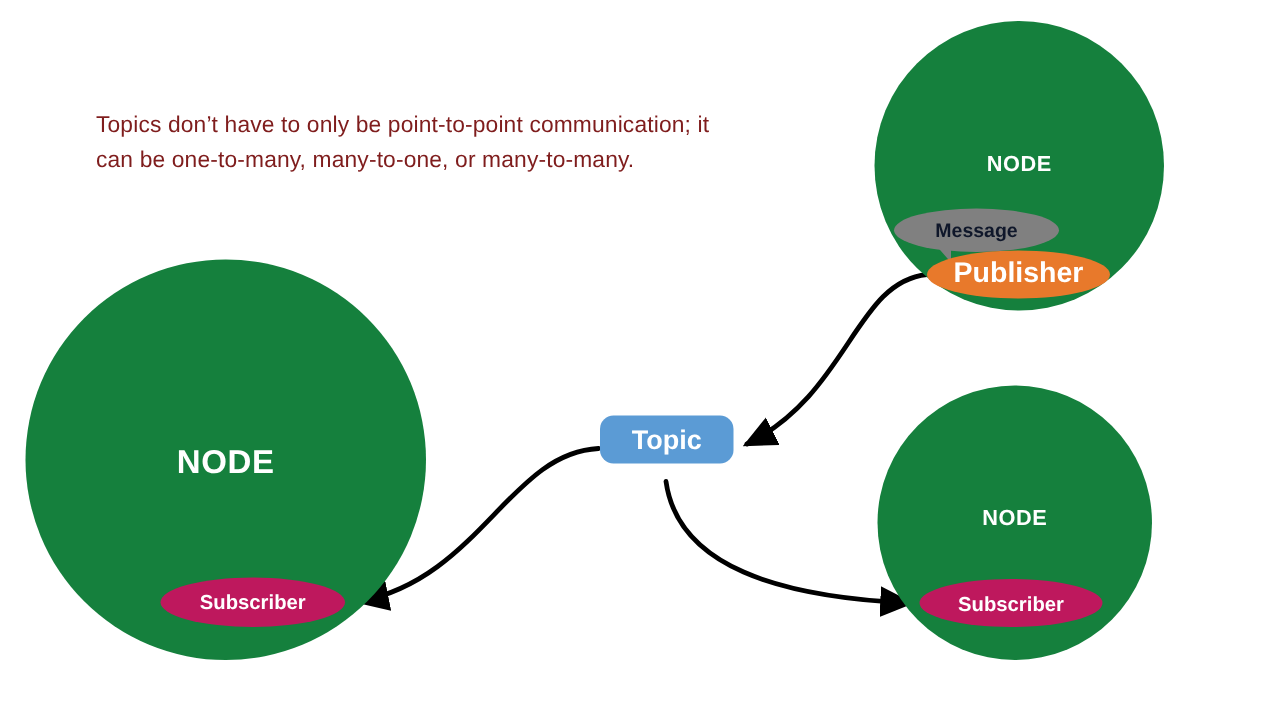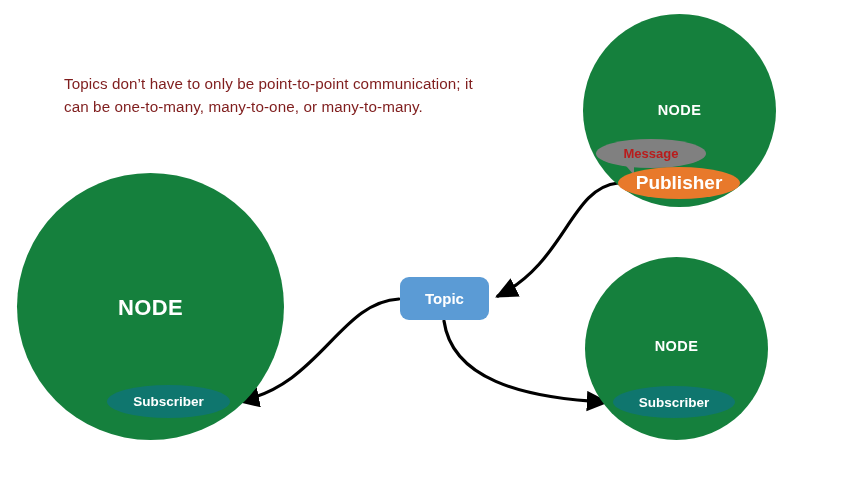--- a/index.html
+++ b/index.html
@@ -89,21 +89,21 @@
   .pill {
     position: absolute;
     border-radius: 50%;
     display: flex;
     align-items: center;
     justify-content: center;
     color: #ffffff;
     font-weight: bold;
     white-space: nowrap;
   }
-  .pill.green { background: #0f766e; }
+  .pill.green { background: #be185d; }
   .pill.orange { background: #E8792B; }
 
   #sub-left {
     left: 107px;
     top: 385px;
     width: 123px;
     height: 33px;
     font-size: 13.5px;
   }
   #sub-right {
@@ -150,41 +150,41 @@
   }
   #message-bubble .bubble-text {
     position: absolute;
     left: 0;
     top: 0;
     width: 110px;
     height: 29px;
     display: flex;
     align-items: center;
     justify-content: center;
-    color: #b91c1c;
+    color: #0f172a;
     font-weight: bold;
     font-size: 13px;
     white-space: nowrap;
   }
 
   
   #topic-box {
     position: absolute;
     left: 400px;
     top: 277px;
     width: 89px;
-    height: 43px;
+    height: 32px;
     background: #5B9BD5;
     border-radius: 9px;
     display: flex;
     align-items: center;
     justify-content: center;
     color: #ffffff;
     font-weight: bold;
-    font-size: 15px;
+    font-size: 18px;
   }
 </style>
 </head>
 <body>
 
 <div id="canvas">
 
   <p class="caption">Topics don’t have to only be point-to-point communication; it can be one-to-many, many-to-one, or many-to-many.</p>
 
   <svg id="edges" viewBox="0 0 854 480" xmlns="http://www.w3.org/2000/svg">

